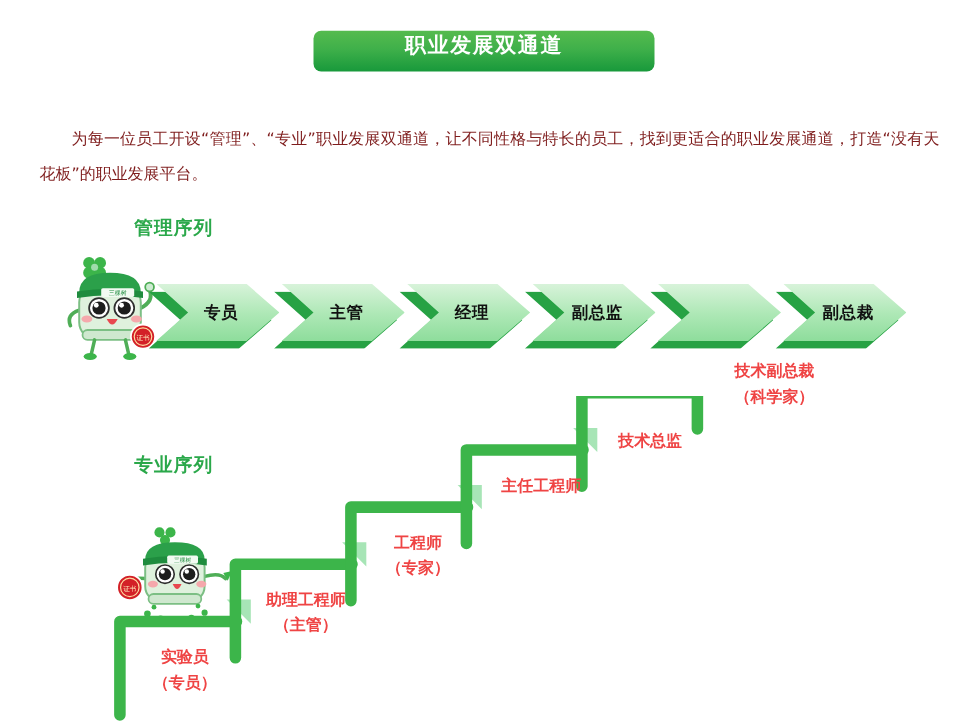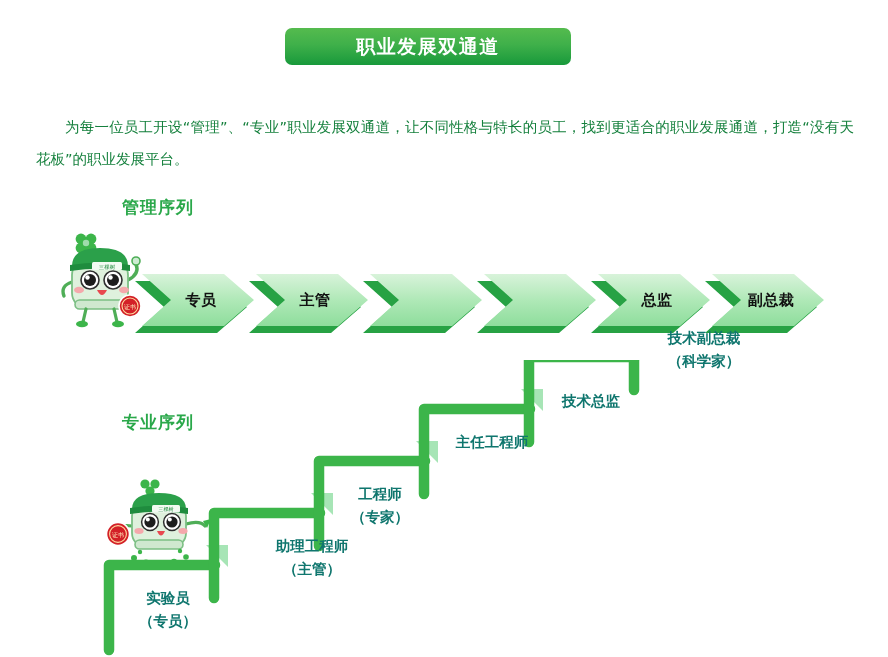--- a/index.html
+++ b/index.html
@@ -15,46 +15,45 @@
     overflow: hidden;
     font-family: "DejaVu Sans", "Liberation Sans", sans-serif;
     color: #1a1a1a;
   }
 
   
   .banner {
     position: absolute;
     left: 285px;
     top: 28px;
-    width: 286px;
+    width: 310px;
     height: 37px;
     border-radius: 7px;
     background: linear-gradient(180deg, #55bb4e 0%, #3fb04a 45%, #18993b 100%);
     display: flex;
-    align-items: center;
     justify-content: center;
   }
   .banner-text {
     color: #ffffff;
     font-size: 19px;
     font-weight: bold;
     letter-spacing: 1.5px;
     white-space: nowrap;
   }
 
   
   .intro {
     position: absolute;
     left: 36px;
     top: 96px;
     width: 818px;
     font-size: 14.5px;
     line-height: 32px;
     text-indent: 2em;
-    color: #15803d;
+    color: #7f1d1d;
     text-align: justify;
   }
 
   
   .seq-label {
     position: absolute;
     font-size: 17px;
     font-weight: bold;
     color: #2aa84a;
     letter-spacing: 1px;
@@ -65,21 +64,21 @@
 
   
   .chevron-row {
     position: absolute;
     left: 142px;
     top: 258px;
     height: 62px;
   }
   .chev {
     position: absolute;
-    top: 16px;
+    top: 0;
     width: 112px;
     height: 75px;
   }
   .chev .shadow,
   .chev .face {
     position: absolute;
     left: 0; top: 0;
     width: 112px;
     height: 52px;
     -webkit-clip-path: polygon(0 0, 82px 0, 112px 26px, 82px 52px, 0 52px, 29px 26px);
@@ -113,21 +112,21 @@
     position: absolute;
     left: 0;
     top: 360px;
     width: 888px;
     height: 297px;
   }
   .step-label {
     position: absolute;
     font-size: 14.5px;
     font-weight: bold;
-    color: #0f766e;
+    color: #ef4444;
     line-height: 23px;
     white-space: nowrap;
     text-align: center;
   }
   .step-label .sub { display: block; font-weight: bold; }
 
   
   .mascot { position: absolute; }
   #mascot-mgmt { left: 56px; top: 224px; width: 96px; height: 104px; }
   #mascot-prof { left: 104px; top: 478px; width: 112px; height: 92px; }
@@ -203,29 +202,30 @@
     <div class="lbl">专员</div>
   </div>
   <div class="chev" style="left:114px">
     <div class="shadow"></div>
     <div class="face"></div>
     <div class="lbl">主管</div>
   </div>
   <div class="chev" style="left:228px">
     <div class="shadow"></div>
     <div class="face"></div>
+    <div class="lbl">经理</div>
   </div>
   <div class="chev" style="left:342px">
     <div class="shadow"></div>
     <div class="face"></div>
+    <div class="lbl">副总监</div>
   </div>
   <div class="chev" style="left:456px">
     <div class="shadow"></div>
     <div class="face"></div>
-    <div class="lbl">总监</div>
   </div>
   <div class="chev" style="left:570px">
     <div class="shadow"></div>
     <div class="face"></div>
     <div class="lbl">副总裁</div>
   </div>
 </div>
 
 <div class="seq-label" id="label-prof">专业序列</div>
 
@@ -300,21 +300,21 @@
       <path d="M529 82 L529 -3 L635 -3"></path>
       <path d="M634 30 L634 -55 L740 -55"></path>
     </g>
   </svg>
 
   
   <div class="step-label" style="left:125px; top:227px; width:86px;">
     <span>实验员</span>
     <span class="sub">（专员）</span>
   </div>
-  <div class="step-label" style="left:228px; top:175px; width:100px;margin-left:34px;">
+  <div class="step-label" style="left:228px; top:175px; width:100px;">
     <span>助理工程师</span>
     <span class="sub">（主管）</span>
   </div>
   <div class="step-label" style="left:336px; top:123px; width:88px;">
     <span>工程师</span>
     <span class="sub">（专家）</span>
   </div>
   <div class="step-label" style="left:440px; top:71px; width:104px;">
     <span>主任工程师</span>
   </div>

